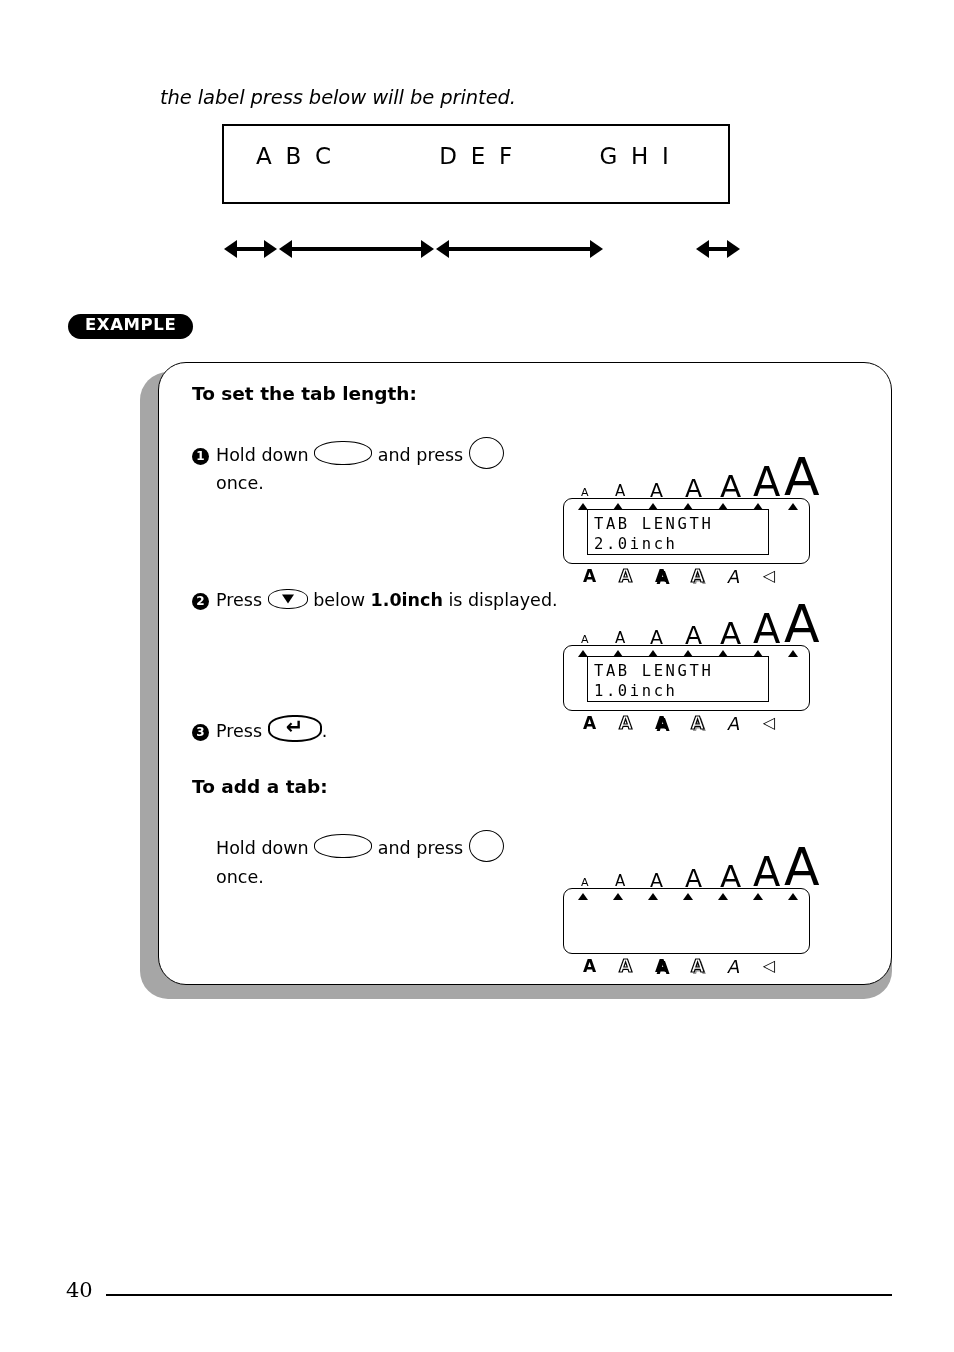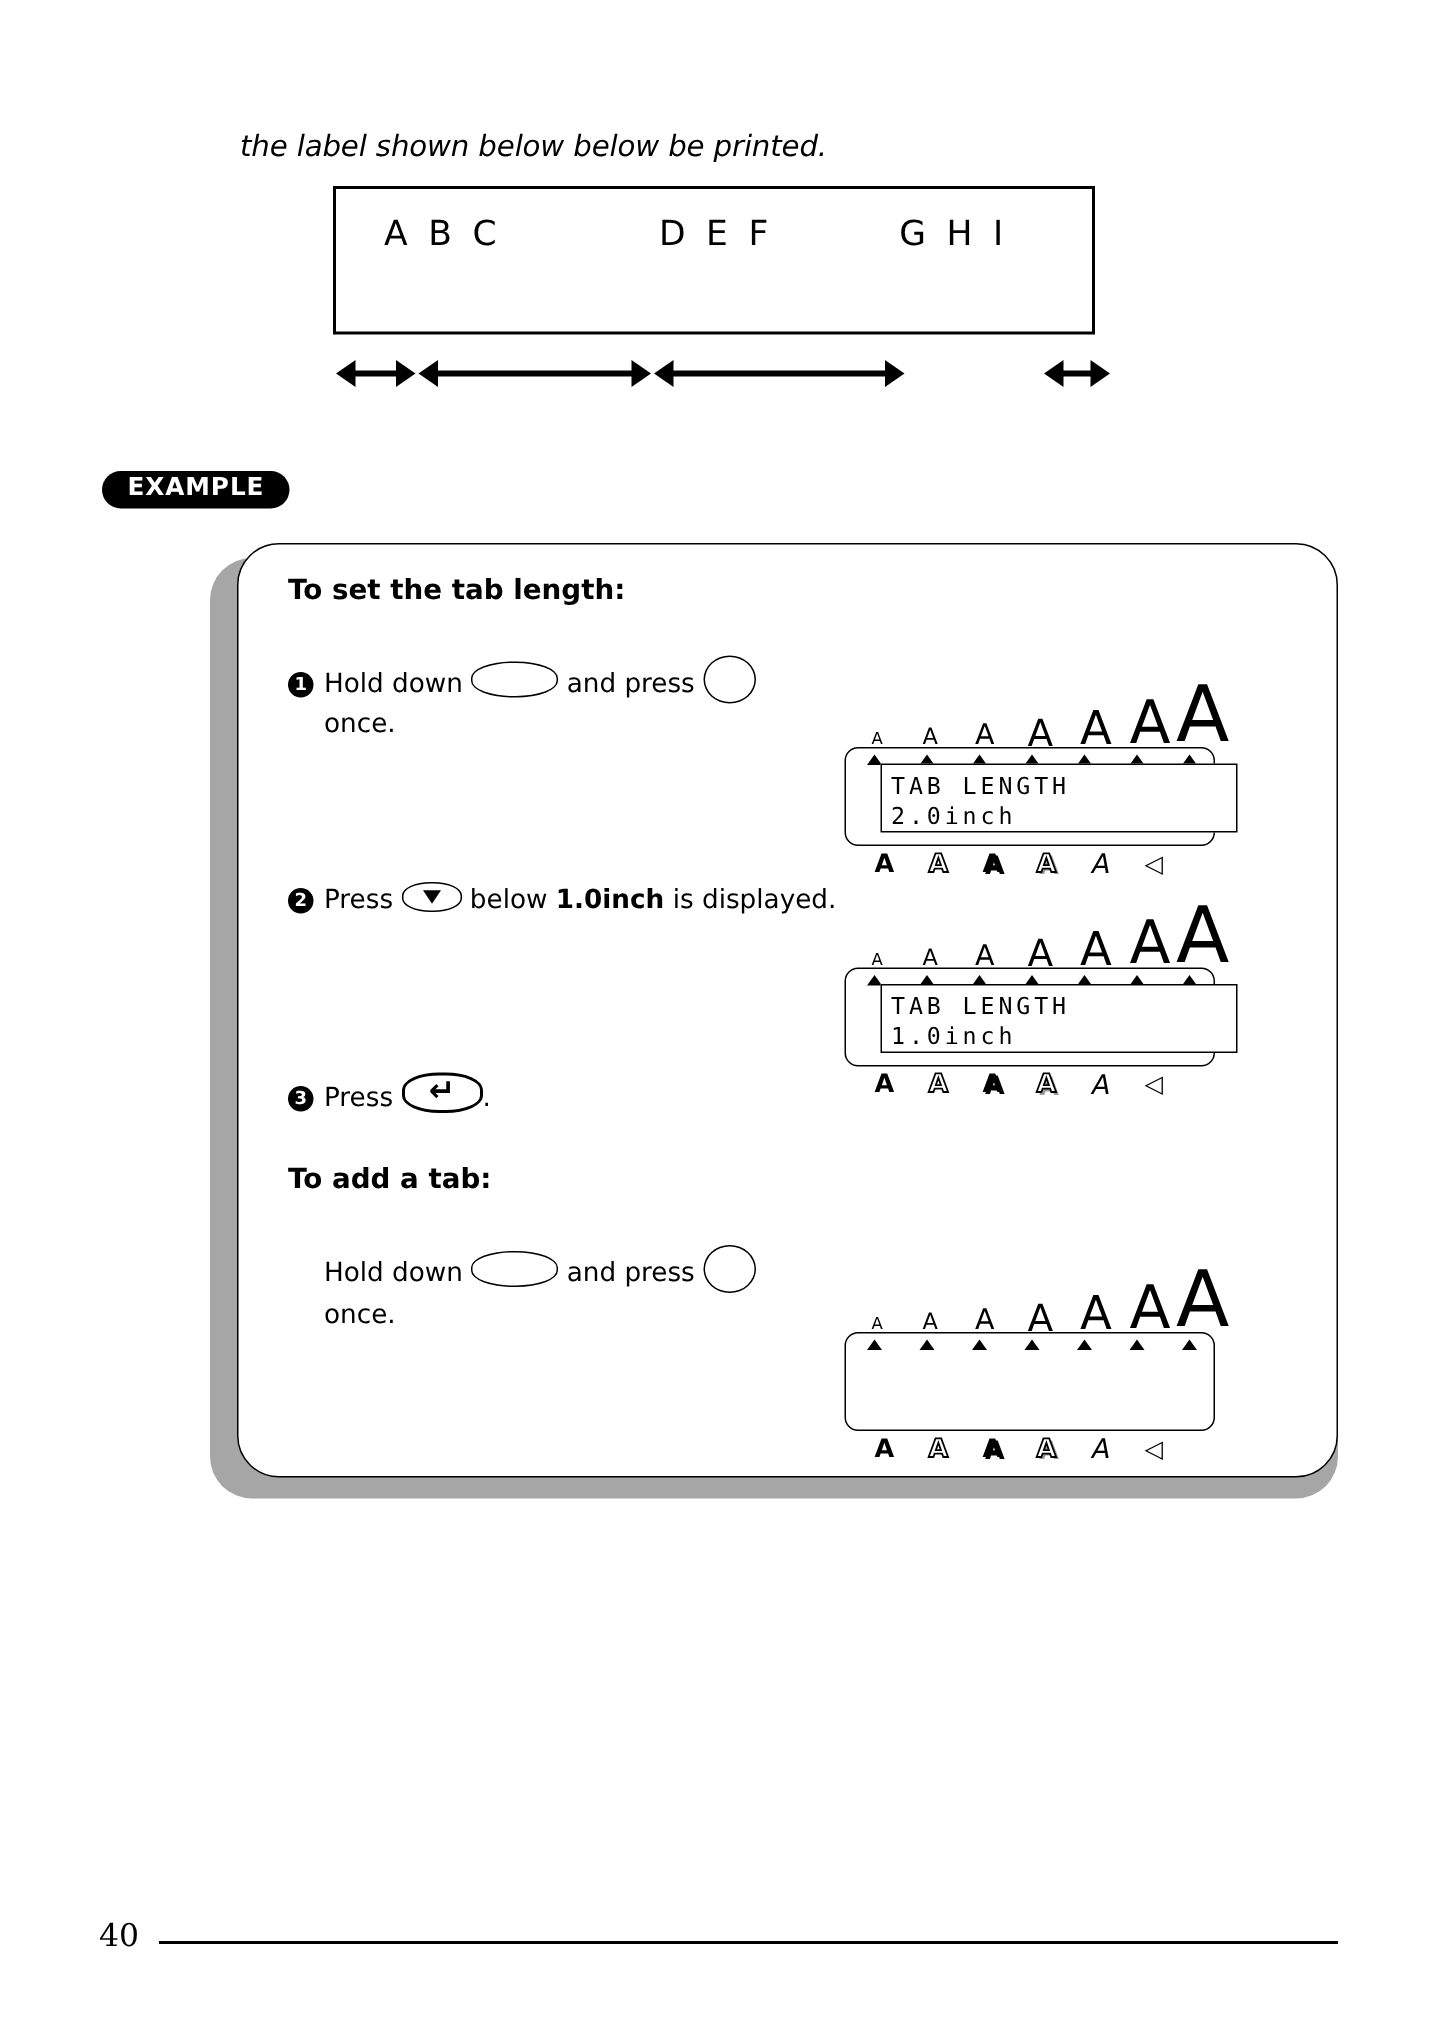--- a/index.html
+++ b/index.html
@@ -28,21 +28,21 @@
     color: #000;
     white-space: nowrap;
   }
 
   
   .label-box {
     position: absolute;
     left: 222px;
     top: 124px;
     width: 508px;
-    height: 99px;
+    height: 80px;
     border: 2.2px solid #000;
     box-sizing: border-box;
     background: #fff;
   }
   .label-row {
     position: absolute;
     left: 32px;
     font-family: "DejaVu Sans", sans-serif;
     font-size: 23px;
     letter-spacing: 3.2px;
@@ -227,21 +227,21 @@
     height: 66px;
     border: 1.8px solid #000;
     border-radius: 9px;
     box-sizing: border-box;
     background: #fff;
   }
   .lcd-screen {
     position: absolute;
     left: 24px;
     top: 11px;
-    width: 238px;
+    width: 182px;
     height: 46px;
     border: 1.6px solid #000;
     box-sizing: border-box;
     background: #fff;
     overflow: hidden;
   }
   .lcd-text {
     position: absolute;
     left: 6px;
     font-family: "DejaVu Sans Mono", monospace;
@@ -347,21 +347,21 @@
     left: 106px;
     top: 1294px;
     width: 786px;
     height: 2.4px;
     background: #000;
   }
 </style>
 </head>
 <body>
 
-<div class="intro-line">the label shown below below be printed.</div>
+<div class="intro-line">the label press below will be printed.</div>
 
 <div class="label-box">
   <div class="label-row r1">A B C          D E F        G H I</div>
 </div>
 
 <div class="arrow-row">
 
   <div class="arrow-head left" style="left:224px;"></div>
   <div class="arrow-seg" style="left:234px; width:33px;"></div>
   <div class="arrow-head right" style="left:264px;"></div>

